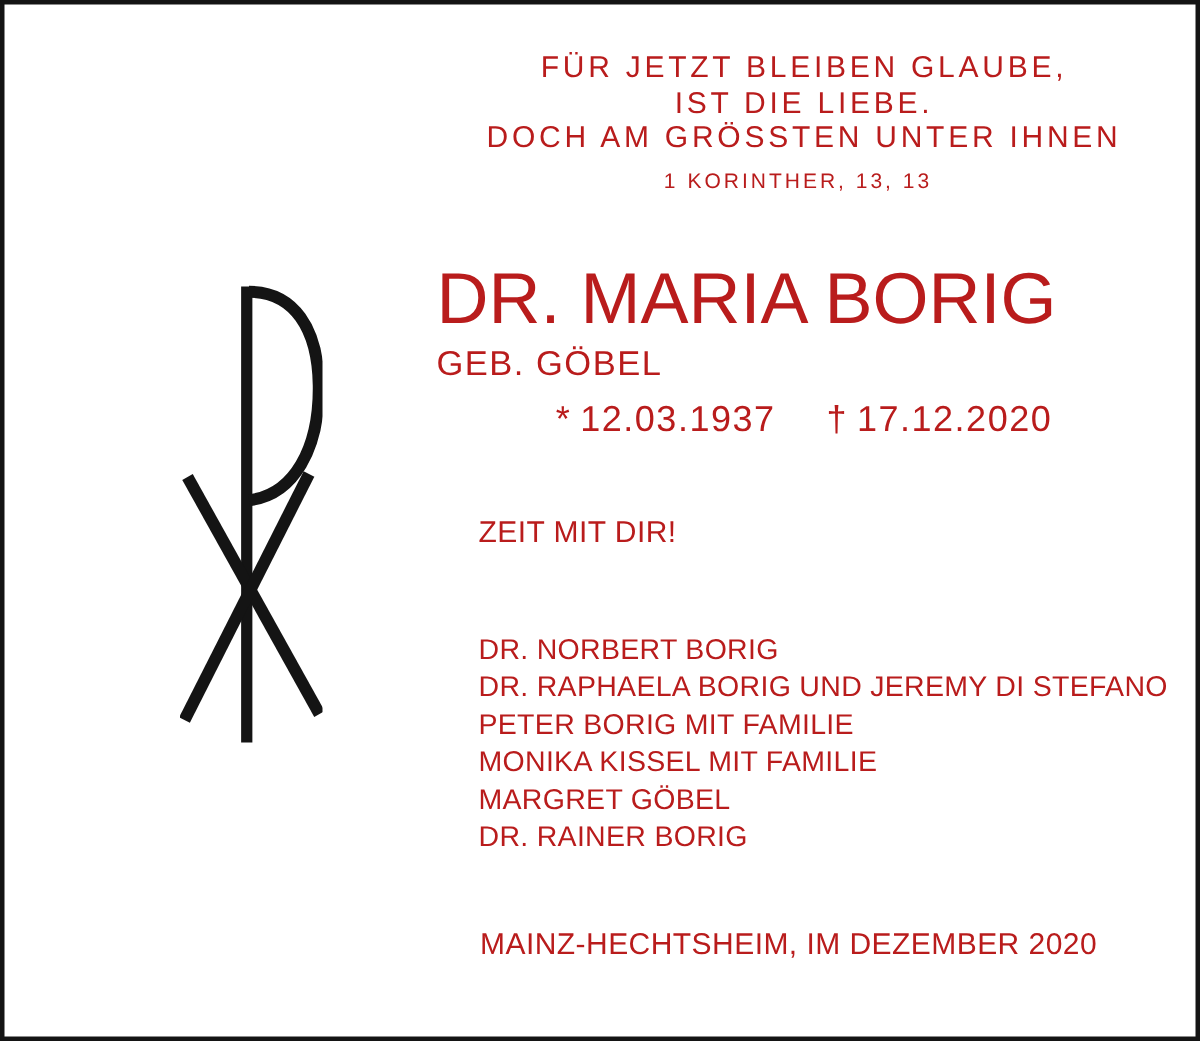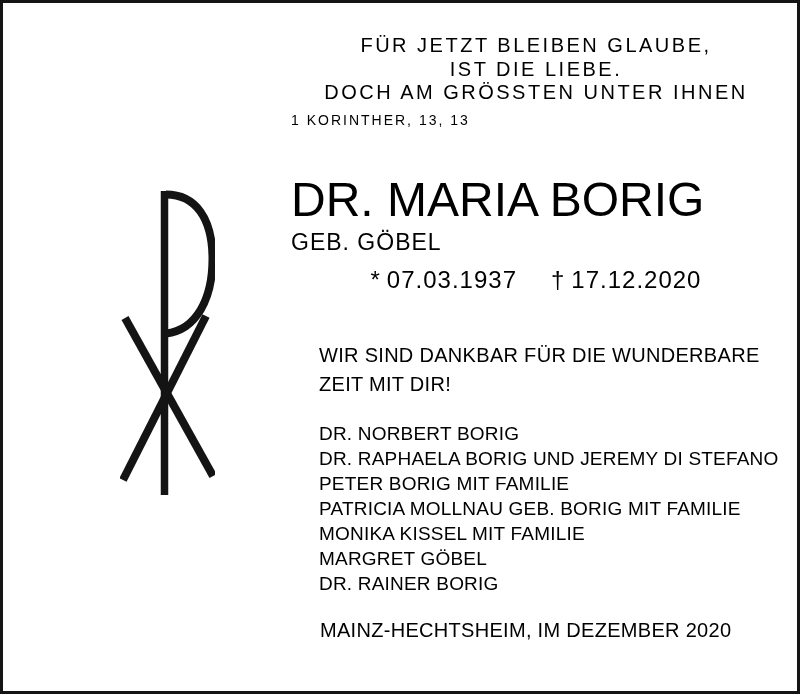--- a/index.html
+++ b/index.html
@@ -7,21 +7,21 @@
     padding: 0;
     background: #ffffff;
   }
   .notice {
     position: relative;
     width: 800px;
     height: 694px;
     box-sizing: border-box;
     border: 3px solid #141414;
     background: #ffffff;
-    color: #000000;
+    color: #b91c1c;
     font-family: "Liberation Sans", "DejaVu Sans", sans-serif;
     overflow: hidden;
   }
 
   
   .quote-block {
     position: absolute;
     left: 288px;
     top: 31px;
     width: 490px;
@@ -29,21 +29,21 @@
     font-size: 20px;
     line-height: 23.5px;
     letter-spacing: 2.5px;
     font-weight: 400;
   }
   .bible-ref {
     margin-top: 6px;
     font-size: 14px;
     line-height: 18px;
     letter-spacing: 2px;
-    text-align: left;
+    text-align: center;
     padding-right: 8px;
   }
 
   
   .chi-rho {
     position: absolute;
     left: 117px;
     top: 186px;
     width: 95px;
     height: 308px;
@@ -132,38 +132,36 @@
         <path d="M86 127 L3 291" stroke-width="8"></path>
       </g>
     </svg>
   </div>
 
   <div class="title-block">
     <h1 class="deceased-name">DR. MARIA BORIG</h1>
     <div class="birth-name">GEB. GÖBEL</div>
     <div class="dates-row">
       <span class="date-item">
-        <span class="date-symbol">*</span><span>07.03.1937</span>
+        <span class="date-symbol">*</span><span>12.03.1937</span>
       </span>
       <span class="date-item">
         <span class="date-symbol">†</span><span>17.12.2020</span>
       </span>
     </div>
   </div>
 
   <div class="message-block">
-    <div>WIR SIND DANKBAR FÜR DIE WUNDERBARE</div>
     <div>ZEIT MIT DIR!</div>
   </div>
 
   <div class="mourners-block">
     <div>DR. NORBERT BORIG</div>
     <div>DR. RAPHAELA BORIG UND JEREMY DI STEFANO</div>
     <div>PETER BORIG MIT FAMILIE</div>
-    <div>PATRICIA MOLLNAU GEB. BORIG MIT FAMILIE</div>
     <div>MONIKA KISSEL MIT FAMILIE</div>
     <div>MARGRET GÖBEL</div>
     <div>DR. RAINER BORIG</div>
   </div>
 
   <div class="place-date">MAINZ-HECHTSHEIM, IM DEZEMBER 2020</div>
 
 </div>
 
 </body></html>

